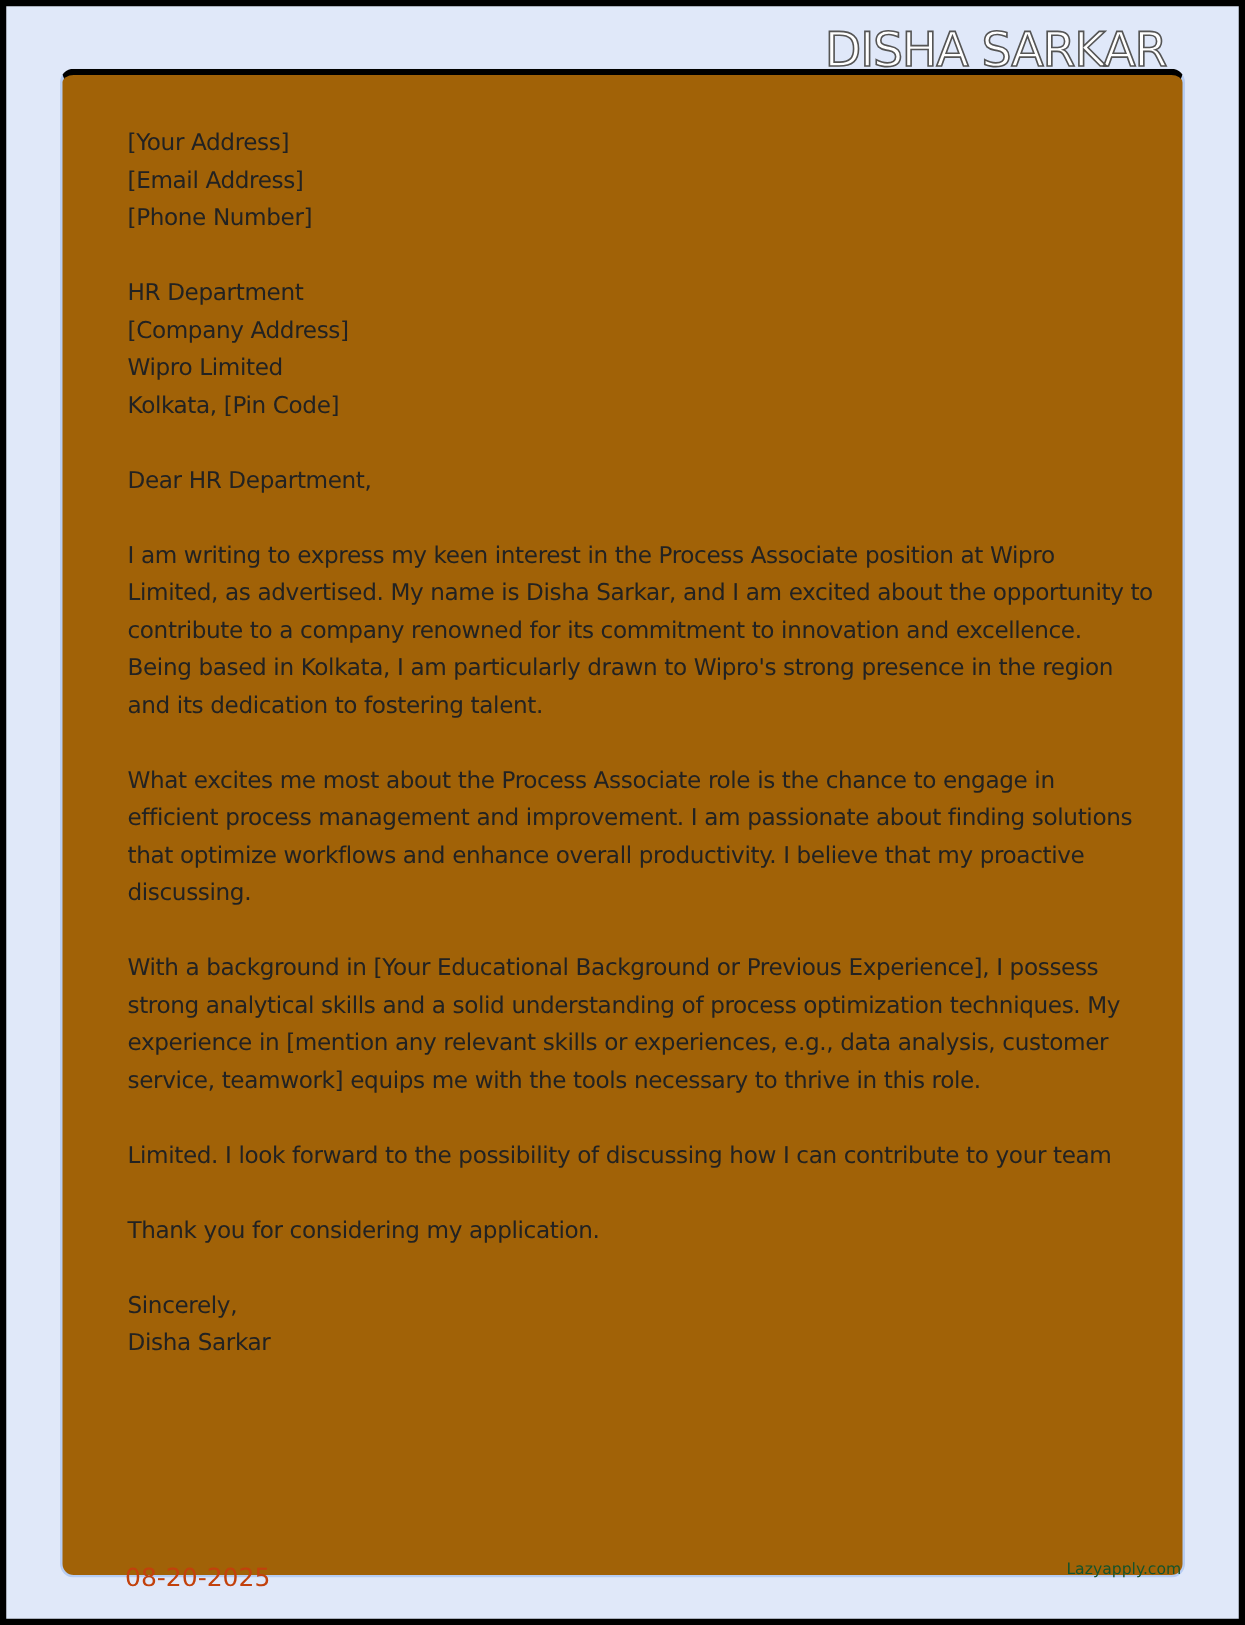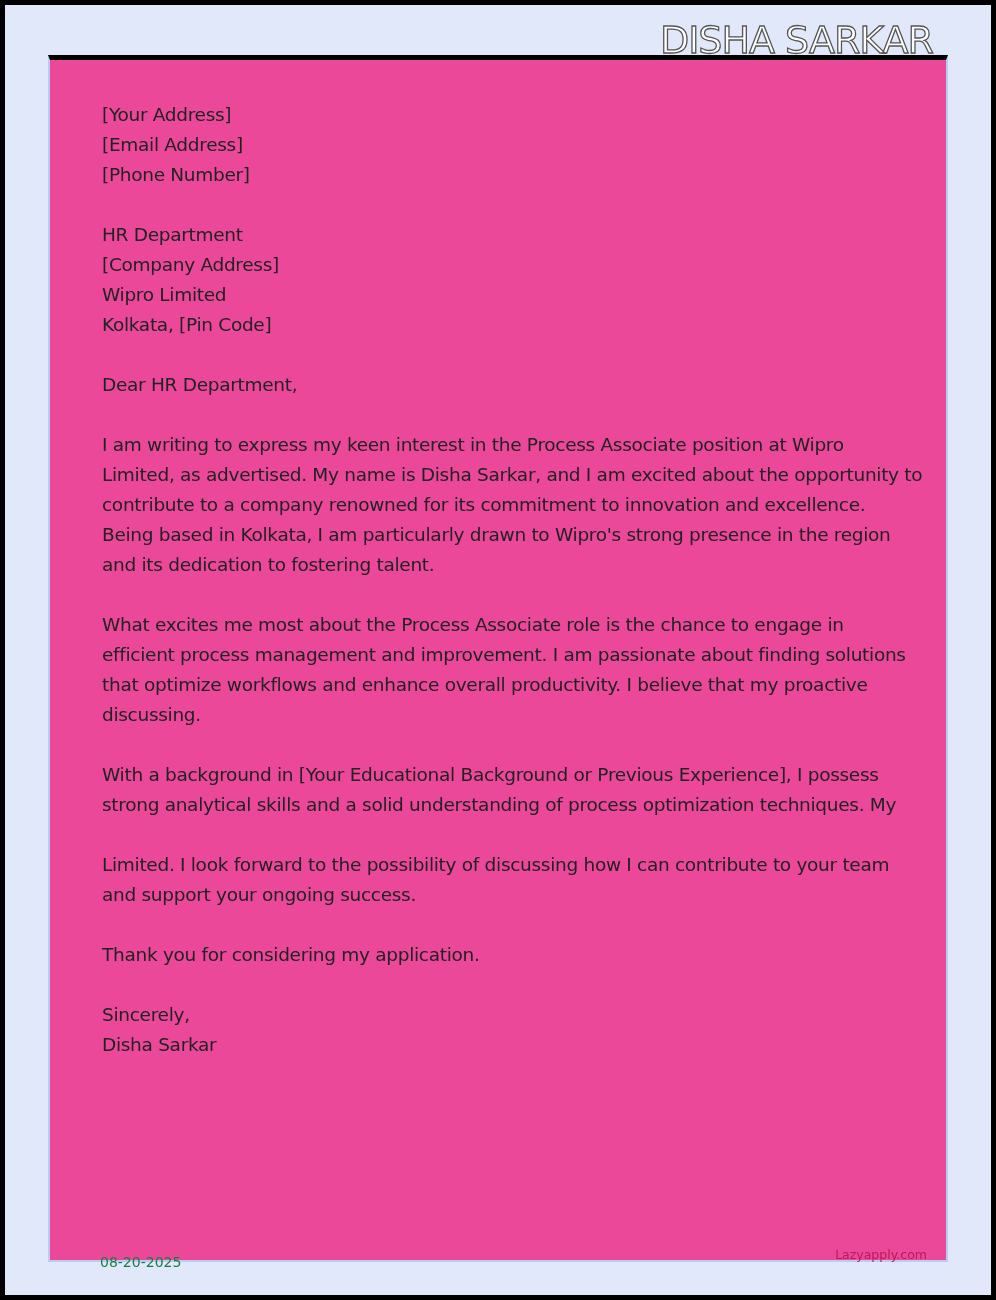--- a/index.html
+++ b/index.html
@@ -12,40 +12,41 @@
   .name-header {
     position:absolute; right:58px; top:12px;
     font-family:"DejaVu Sans", sans-serif;
     font-size:38px; letter-spacing:-1px;
     color:#fff; -webkit-text-stroke:1.3px #555;
     line-height:46px;
   }
   .card {
     position:absolute; left:43px; top:50px;
     width:900px; height:1207px; box-sizing:border-box;
-    background:#ec4899;
+    background:#a16207;
     border-top:5px solid #000;
     border-left:2px solid #b7cdf3;
     border-right:2px solid #b7cdf3;
     border-bottom:2px solid #b7cdf3;
+    border-radius:11px;
   }
   .content {
     position:absolute; left:52px; top:40px; width:800px;
     font-size:18.5px; line-height:30px; color:#222;
     letter-spacing:-0.3px;
   }
   .line { display:block; white-space:nowrap; }
   .gap { height:30px; }
   .footer-date {
     position:absolute; left:95px; top:1243px;
-    font-size:14px; color:#15803d; line-height:28px;
+    font-size:20px; color:#c2410c; line-height:28px;
   }
   .brand {
-    position:absolute; right:64px; top:1241px;
-    font-size:12.5px; color:#be185d; line-height:18px;
+    position:absolute; right:46px; top:1241px;
+    font-size:12.5px; color:#14532d; line-height:18px;
   }
 </style>
 </head>
 <body>
 
 <div class="name-header">DISHA SARKAR</div>
 
 <div class="card">
   <div class="content">
     <span class="line">[Your Address]</span>
@@ -71,25 +72,26 @@
     <div>
       <span class="line">What excites me most about the Process Associate role is the chance to engage in</span>
       <span class="line">efficient process management and improvement. I am passionate about finding solutions</span>
       <span class="line">that optimize workflows and enhance overall productivity. I believe that my proactive</span>
       <span class="line">discussing.</span>
     </div>
     <div class="gap"></div>
     <div>
       <span class="line">With a background in [Your Educational Background or Previous Experience], I possess</span>
       <span class="line">strong analytical skills and a solid understanding of process optimization techniques. My</span>
+      <span class="line">experience in [mention any relevant skills or experiences, e.g., data analysis, customer</span>
+      <span class="line">service, teamwork] equips me with the tools necessary to thrive in this role.</span>
     </div>
     <div class="gap"></div>
     <div>
       <span class="line">Limited. I look forward to the possibility of discussing how I can contribute to your team</span>
-      <span class="line">and support your ongoing success.</span>
     </div>
     <div class="gap"></div>
     <div>
       <span class="line">Thank you for considering my application.</span>
     </div>
     <div class="gap"></div>
     <span class="line">Sincerely,</span>
     <span class="line">Disha Sarkar</span>
   </div>
 </div>

